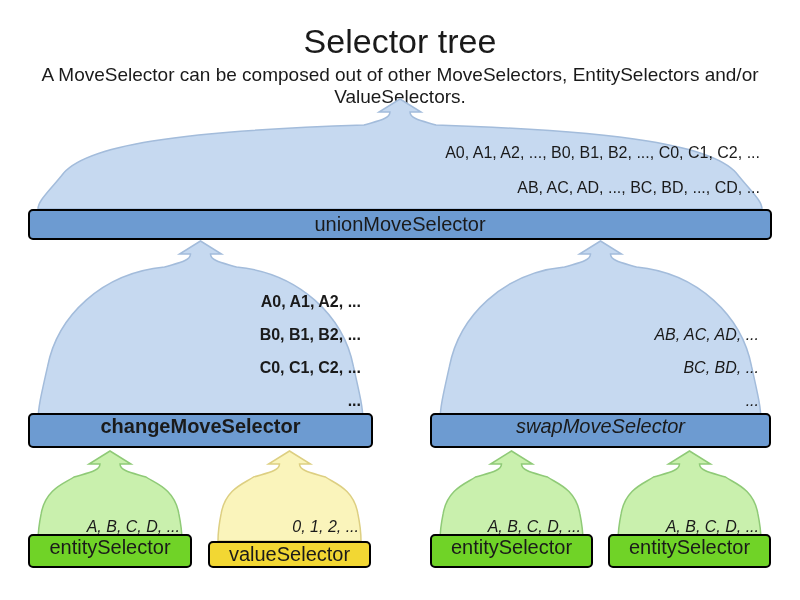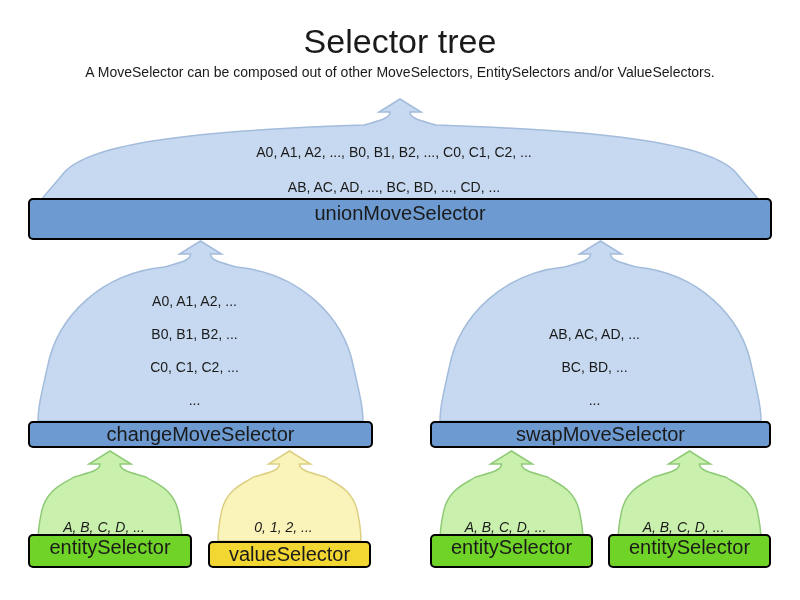--- a/index.html
+++ b/index.html
@@ -8,50 +8,50 @@
     background: #ffffff; overflow: hidden;
     font-family: "Liberation Sans", sans-serif;
     color: var(--text, #1a1a1a);
   }
   .page-title {
     position: absolute; top: 22px; left: 0; right: 0;
     text-align: center; font-size: 34px; font-weight: 400;
   }
   .page-subtitle {
     position: absolute; top: 64px; left: 0; right: 0;
-    text-align: center; font-size: 14px; font-weight: 400;
+    text-align: center; font-size: 19px; font-weight: 400;
   }
   .node { position: absolute; }
   .dome { position: absolute; top: 0; display: block; }
   .dome path { stroke-width: 1.5; }
   .dome.blue path   { fill: var(--blue-dome-fill);   stroke: var(--blue-dome-stroke); }
   .dome.green path  { fill: var(--green-dome-fill);  stroke: var(--green-dome-stroke); }
   .dome.yellow path { fill: var(--yellow-dome-fill); stroke: var(--yellow-dome-stroke); }
   .dome-text {
-    position: absolute; left: 0; right: 12px; text-align: center;
-    font-size: 14px; color: var(--text);
+    position: absolute; left: 0; right: 12px; text-align: right;
+    font-size: 16px; color: var(--text);
   }
   .dome-text.big   { bottom: 35px; line-height: 35px; }
   .dome-text.mid   { bottom: 31px; line-height: 33px; }
   .dome-text.small { bottom: 30px; line-height: 22px; font-style: italic; }
   .bar {
     position: absolute; bottom: 0; left: 0; right: 0;
     border: 2px solid var(--bar-border); border-radius: 5px;
     box-sizing: border-box; text-align: center;
     font-size: 20px; color: var(--text);
   }
-  .bar.blue   { background: var(--blue-bar-fill);   height: 42px; line-height: 26px; }
-  .bar.blue.slim { height: 27px; line-height: 22px; }
+  .bar.blue   { background: var(--blue-bar-fill);   height: 31px; line-height: 26px; }
+  .bar.blue.slim { height: 35px; line-height: 22px; }
   .bar.green  { background: var(--green-bar-fill);  height: 34px; line-height: 22px; }
   .bar.yellow { background: var(--yellow-bar-fill); height: 27px; line-height: 22px; text-align: center; }
 
   
   #node-union  { left: 28px;  top: 98px;  width: 744px; height: 142px; }
-  #node-change { left: 28px;  top: 240px; width: 345px; height: 208px; }
-  #node-swap   { left: 430px; top: 240px; width: 341px; height: 208px; }
+  #node-change { left: 28px;  top: 240px; width: 345px; height: 208px; font-weight: bold; }
+  #node-swap   { left: 430px; top: 240px; width: 341px; height: 208px; font-style: italic; }
   #node-entity1 { left: 28px;  top: 450px; width: 164px; height: 118px; }
   #node-value1  { left: 208px; top: 450px; width: 163px; height: 118px; }
   #node-entity2 { left: 430px; top: 450px; width: 163px; height: 118px; }
   #node-entity3 { left: 608px; top: 450px; width: 163px; height: 118px; }
   .dome { left: 8px; }
 </style>
 </head>
 <body>
 
 <div id="canvas">

